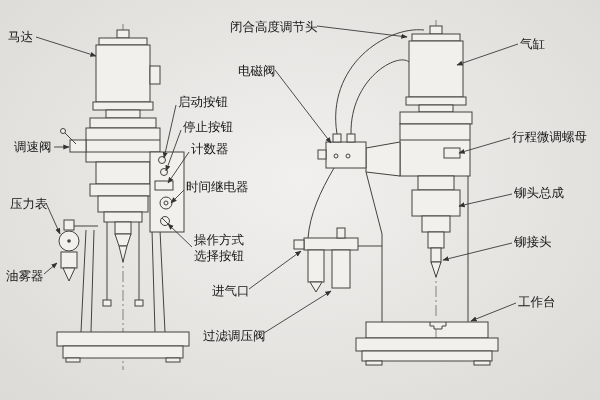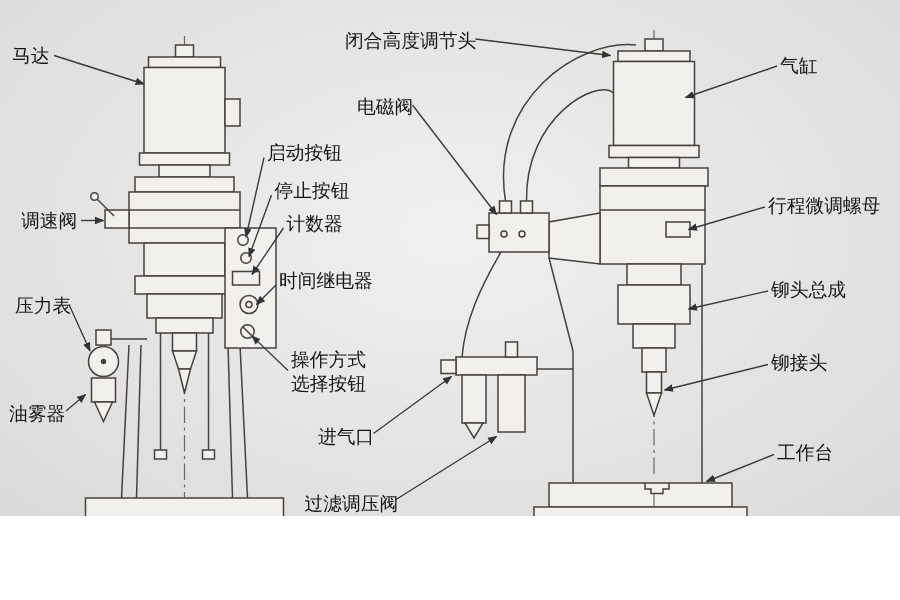--- a/index.html
+++ b/index.html
@@ -1,19 +1,19 @@
 <!DOCTYPE html>
 <html><head>
 <meta charset="utf-8">
 <style>
   html,body{margin:0;padding:0;}
   body{font-family:"DejaVu Sans","Liberation Sans",sans-serif;}
   .stage{
     position:relative;
-    width:600px;height:344px;
+    width:600px;height:400px;
     background:#e9e8e5;
     background-image:radial-gradient(ellipse at 50% 45%, rgba(255,255,255,.35), rgba(0,0,0,.06));
     overflow:hidden;
   }
   svg{display:block;}
   .part{stroke:#45423e;stroke-width:1;fill:#f1f0ed;}
   .lineonly{stroke:#45423e;stroke-width:1;fill:none;}
   .centerline{stroke:#6b6862;stroke-width:0.8;stroke-dasharray:11 3 2 3;fill:none;}
   .leader{stroke:#3a3a3a;stroke-width:0.9;fill:none;marker-end:url(#arr);}
   .lbl{font-size:12.5px;fill:#151515;}

